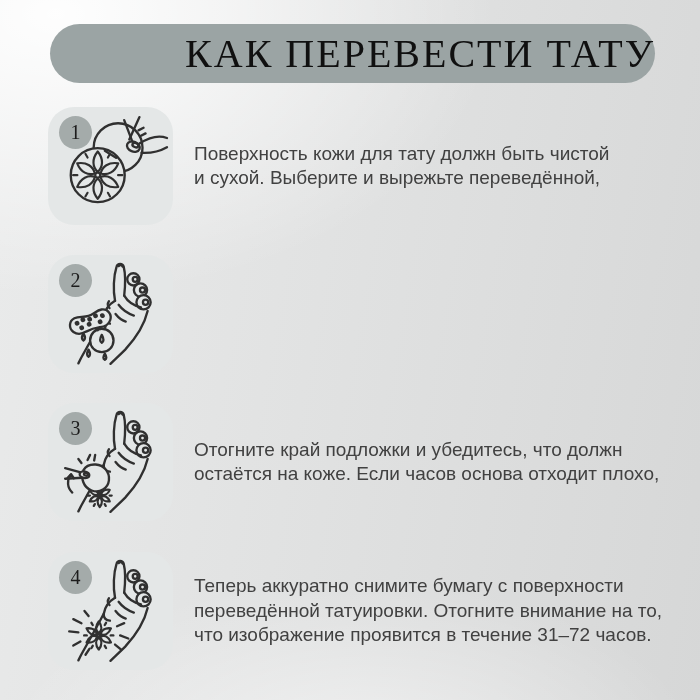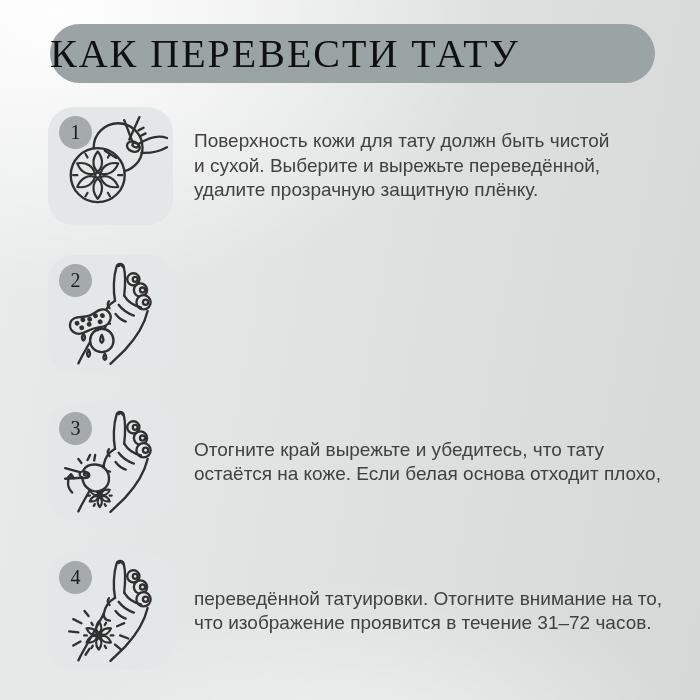--- a/index.html
+++ b/index.html
@@ -9,21 +9,21 @@
     overflow:hidden;
     font-family:"Liberation Sans","DejaVu Sans",sans-serif;
     background:
       radial-gradient(140% 90% at 8% 2%, rgba(255,255,255,.95) 0%, rgba(255,255,255,0) 45%),
       radial-gradient(120% 60% at 50% 108%, rgba(255,255,255,.55) 0%, rgba(255,255,255,0) 42%),
       linear-gradient(100deg,#eaebeb 0%,#e0e1e1 50%,#d6d7d7 100%);
   }
   .banner{
     position:absolute;left:50px;top:24px;width:605px;height:59px;
     background:#9ba4a4;border-radius:30px;
-    display:flex;align-items:center;justify-content:flex-start;
+    display:flex;align-items:center;justify-content:flex-end;
   }
   .banner h1{
     margin:0;font-family:"Liberation Serif","DejaVu Serif",serif;
     font-weight:400;font-size:40px;letter-spacing:2px;color:#101010;
     white-space:nowrap;
   }
   .step{
     position:absolute;left:48px;height:120px;
     display:flex;align-items:center;
   }
@@ -133,21 +133,20 @@
         <path d="M82,24.5 l5,-2.5"></path>
         <ellipse cx="75" cy="35" rx="6.5" ry="4.8" transform="rotate(22 75 35)" fill="#e4e7e7"></ellipse>
         <ellipse cx="77" cy="33.5" rx="3" ry="2" transform="rotate(22 77 33.5)"></ellipse>
         <path d="M81,32 C91,25.5 100,23.5 108,26.5"></path>
         <path d="M83,41 C93,41.5 101,39.5 108,35.5"></path>
       </svg>
     </div>
     <div class="text">
       <div class="line">Поверхность кожи для тату должн быть чистой</div>
       <div class="line">и сухой. Выберите и вырежьте переведённой,</div>
-      <div class="line">удалите прозрачную защитную плёнку.</div>
     </div>
   </section>
 
   <section class="step">
     <div class="card">
       <div class="badge">
         <span>2</span>
       </div>
       <svg viewBox="0 0 110 110" stroke="#303030" stroke-width="2.3" fill="none" stroke-linecap="round" stroke-linejoin="round">
         <use href="#hand-art"></use>
@@ -187,22 +186,22 @@
         <ellipse cx="27" cy="66.5" rx="4.8" ry="3.2" transform="rotate(12 27 66.5)" fill="#e4e7e7"></ellipse>
         <ellipse cx="28.5" cy="66" rx="2" ry="1.4" transform="rotate(12 28.5 66)"></ellipse>
         <path d="M30,52 l2.5,-5"></path>
         <path d="M36.5,52.5 l1,-5.5"></path>
         <path d="M24,55 l-3,-4"></path>
         <path d="M15,84 C10,79.5 9.5,72 13.5,66.5"></path>
         <path d="M10.5,69.5 L13.8,66 L16.5,70"></path>
       </svg>
     </div>
     <div class="text">
-      <div class="line">Отогните край вырежьте и убедитесь, что тату</div>
-      <div class="line">остаётся на коже. Если белая основа отходит плохо,</div>
+      <div class="line">Отогните край подложки и убедитесь, что должн</div>
+      <div class="line">остаётся на коже. Если часов основа отходит плохо,</div>
     </div>
   </section>
 
   <section class="step">
     <div class="card">
       <div class="badge">
         <span>4</span>
       </div>
       <svg viewBox="0 0 110 110" stroke="#303030" stroke-width="2.3" fill="none" stroke-linecap="round" stroke-linejoin="round">
         <use href="#hand-art"></use>
@@ -211,18 +210,19 @@
         <path d="M12,74 L21,75"></path>
         <path d="M16,88 L23,84"></path>
         <path d="M27,54 L31,59"></path>
         <path d="M28,97 L32,91"></path>
         <path d="M63,92 L57,87"></path>
         <path d="M70,81 L62,78"></path>
         <path d="M66,66 L59,69"></path>
       </svg>
     </div>
     <div class="text">
+      <div class="line">Теперь аккуратно снимите бумагу с поверхности</div>
       <div class="line">переведённой татуировки. Отогните внимание на то,</div>
       <div class="line">что изображение проявится в течение 31–72 часов.</div>
     </div>
   </section>
 
 </div>
 
 </body></html>

